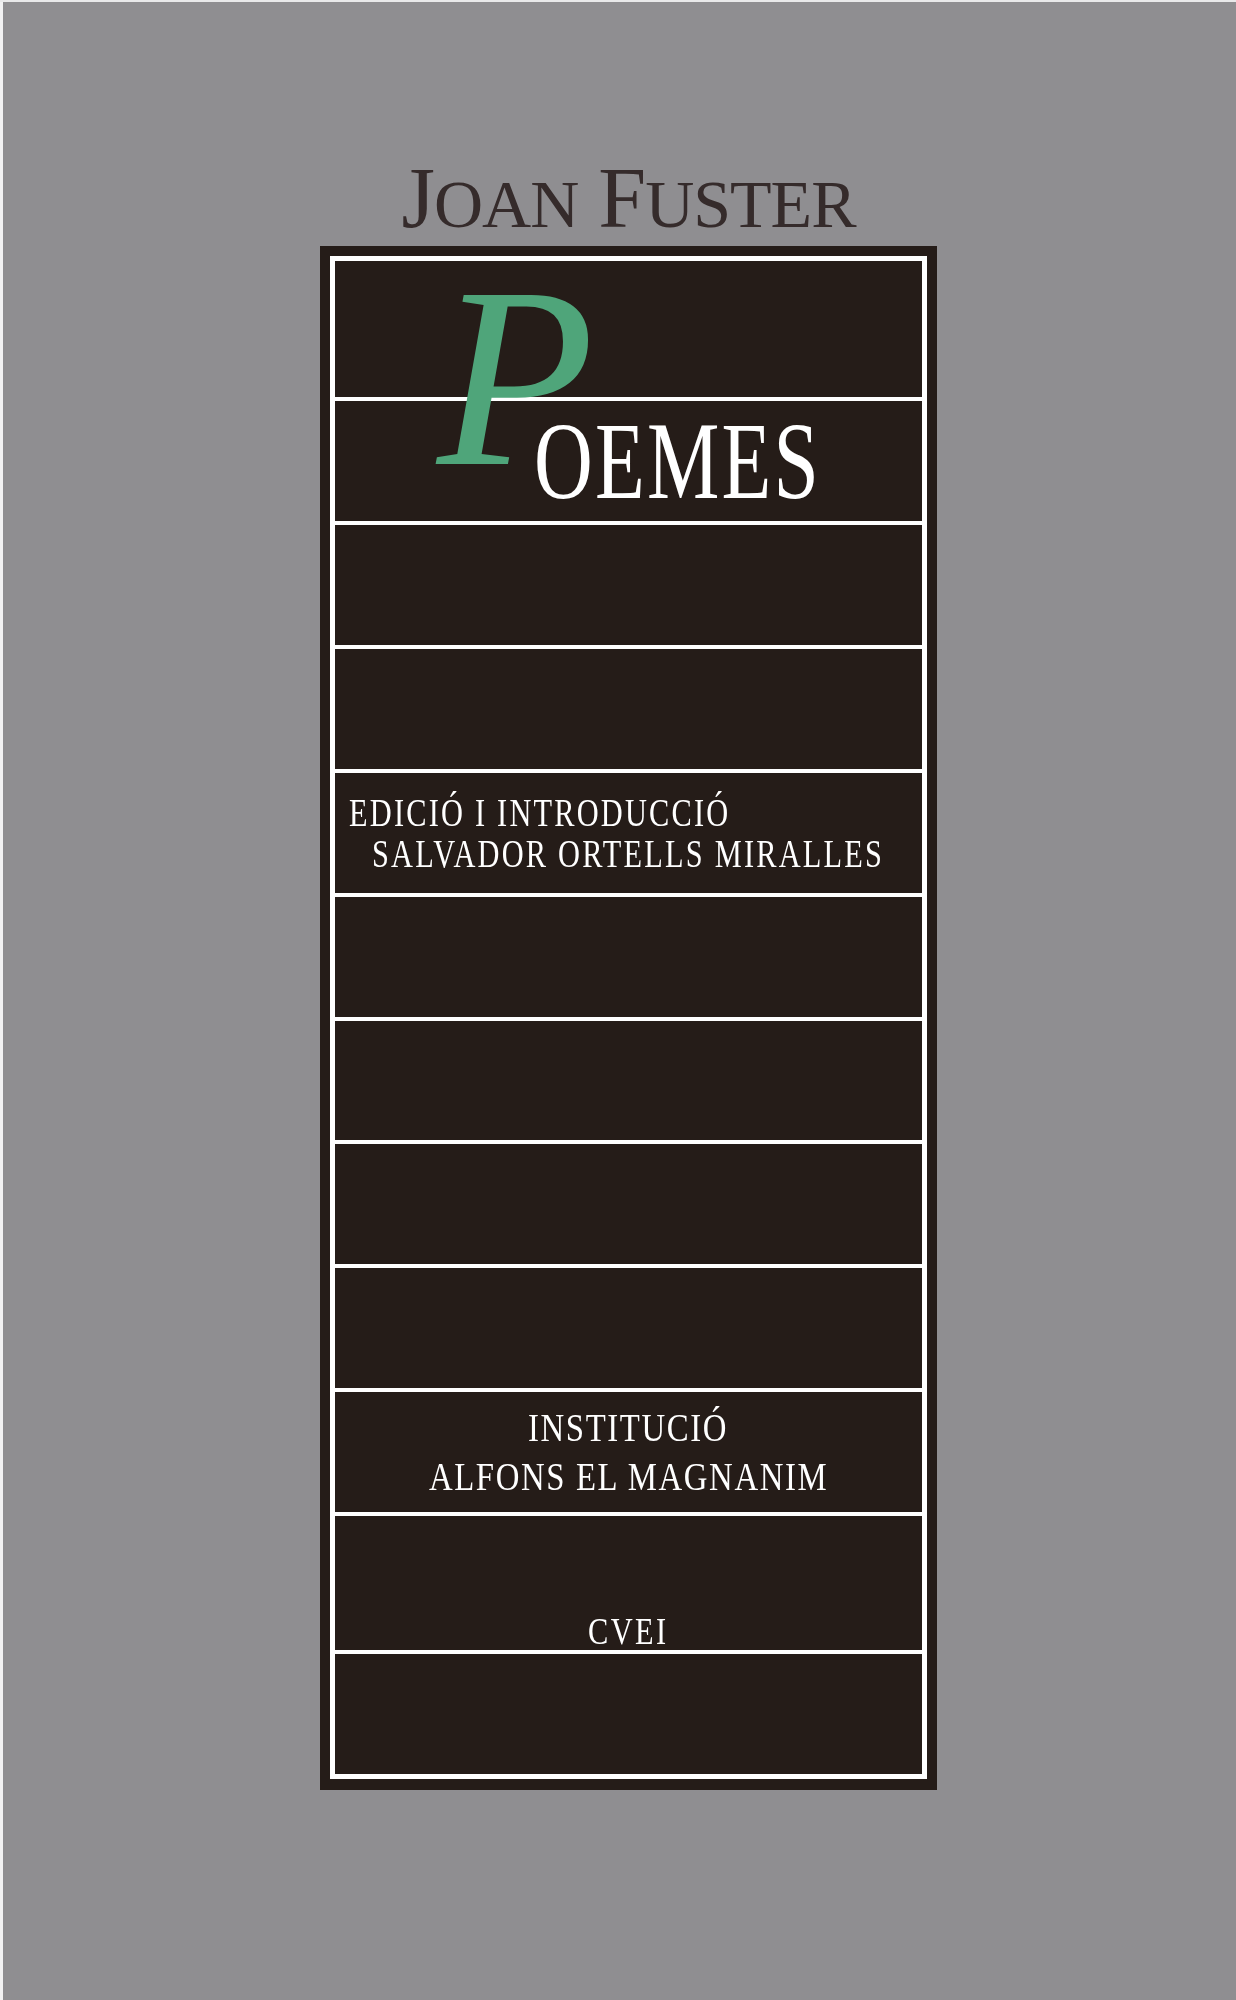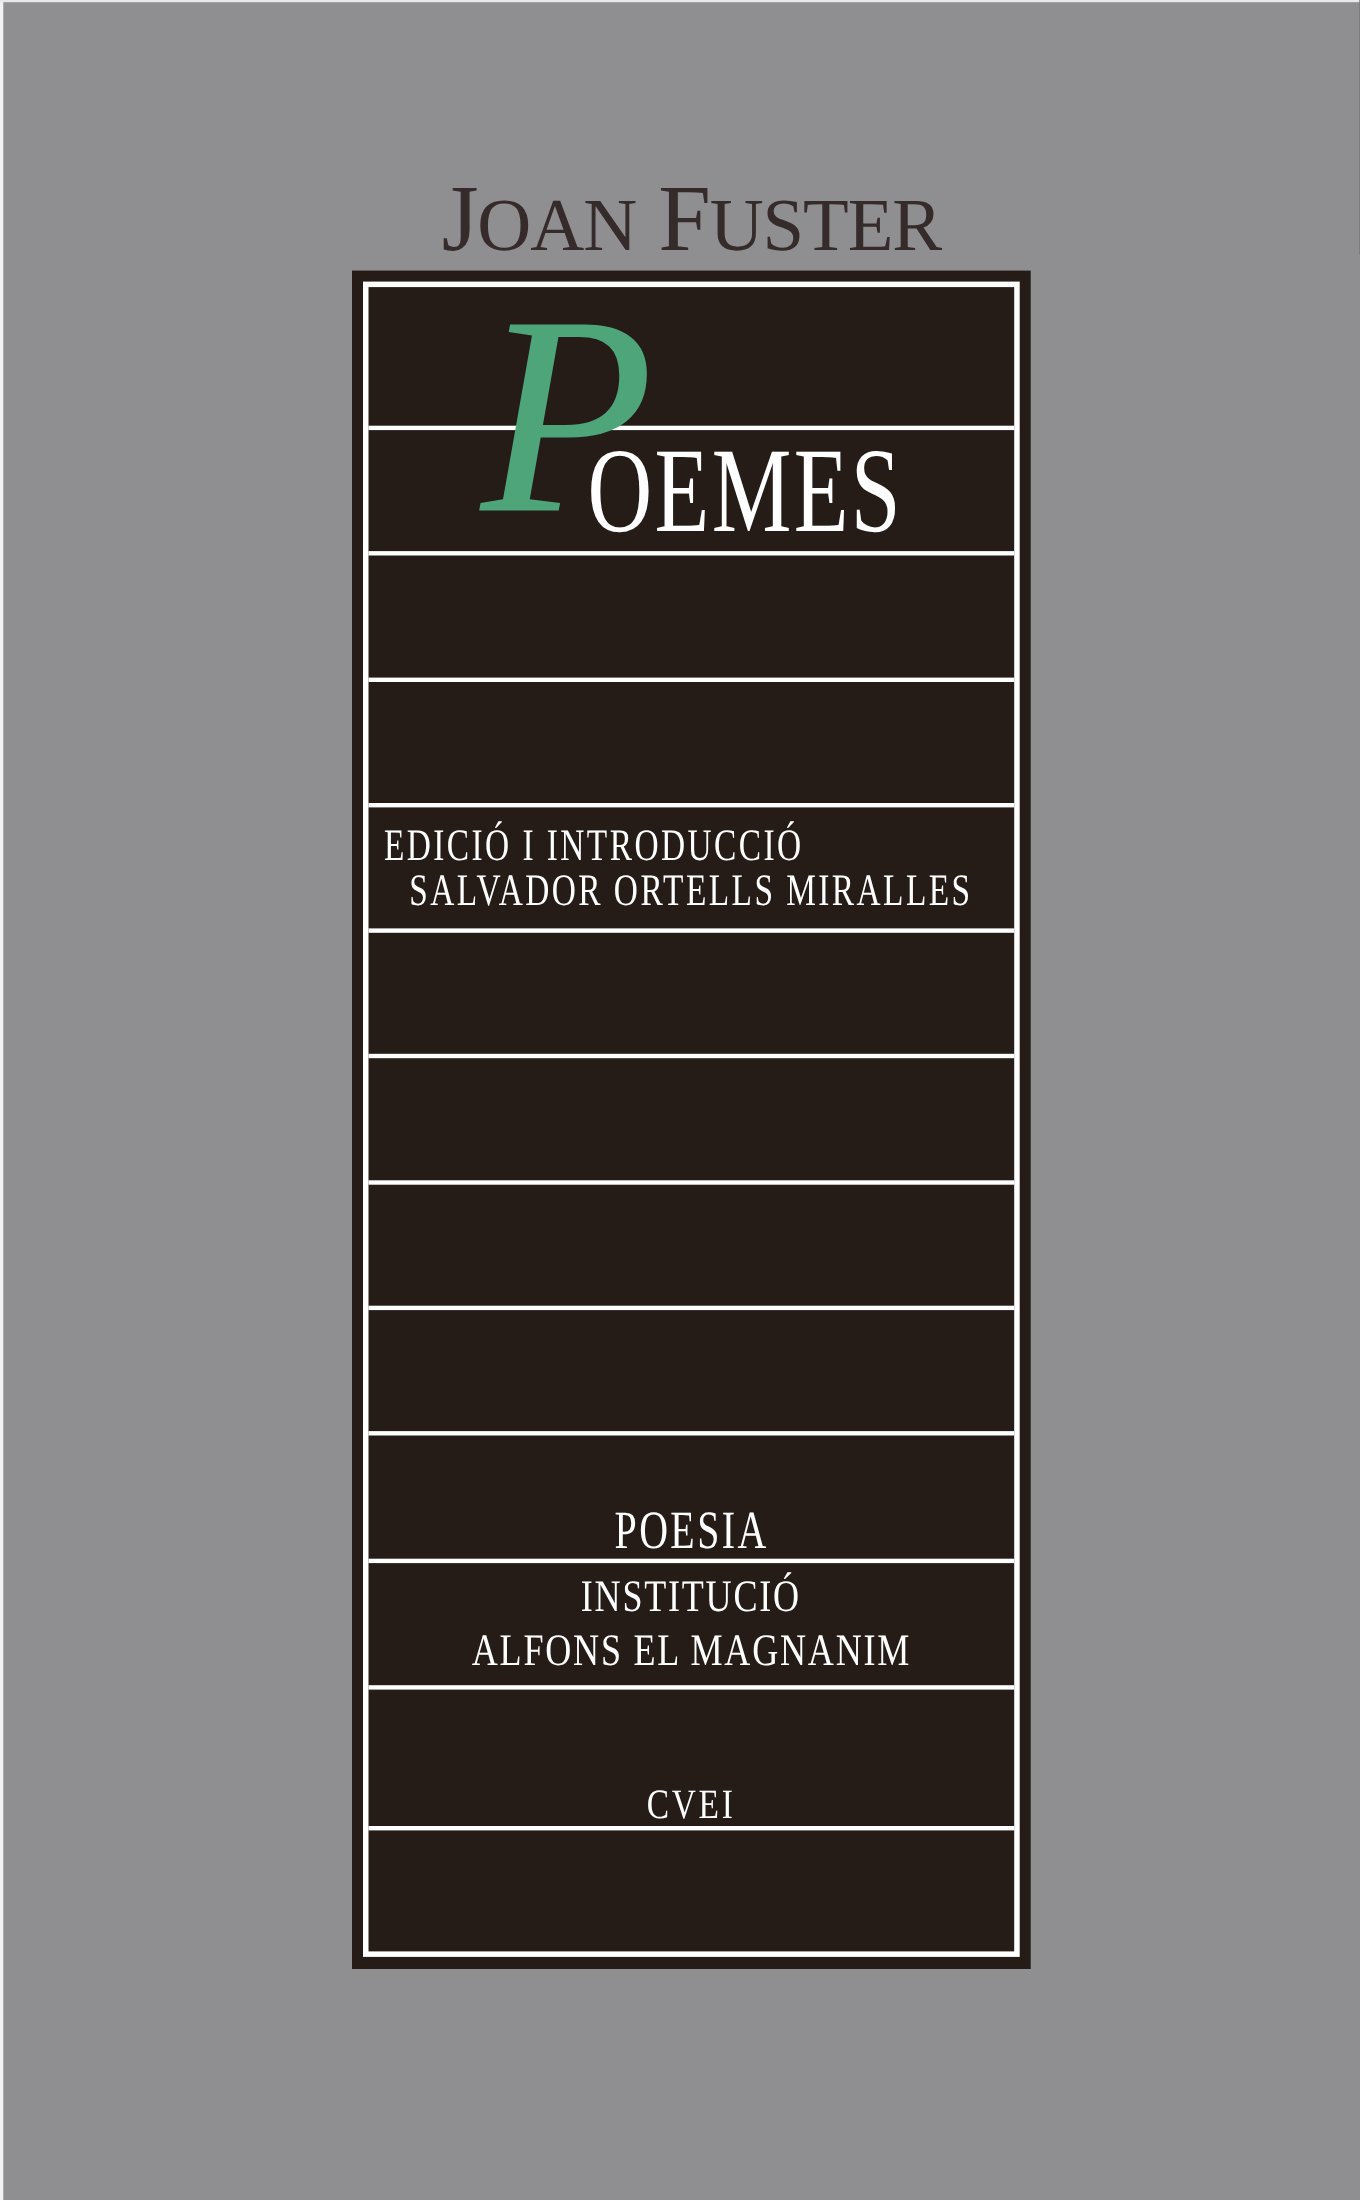--- a/index.html
+++ b/index.html
@@ -99,23 +99,20 @@
           <div class="wtext line"><span class="cond">EDICIÓ I INTRODUCCIÓ</span></div>
           <div class="wtext line"><span class="cond">SALVADOR ORTELLS MIRALLES</span></div>
         </div>
       </div>
 
       <div class="row"></div>
       <div class="row"></div>
       <div class="row"></div>
       <div class="row"></div>
 
-      <div class="row row-poesia">
-        <span class="wtext collection cond">POESIA</span>
-      </div>
 
       <div class="row">
         <div class="publisher-block">
           <div class="wtext line"><span class="cond80">INSTITUCIÓ</span></div>
           <div class="wtext line"><span class="cond80">ALFONS EL MAGNANIM</span></div>
         </div>
       </div>
 
       <div class="row row-cvei">
         <span class="wtext acronym cond80">CVEI</span>

